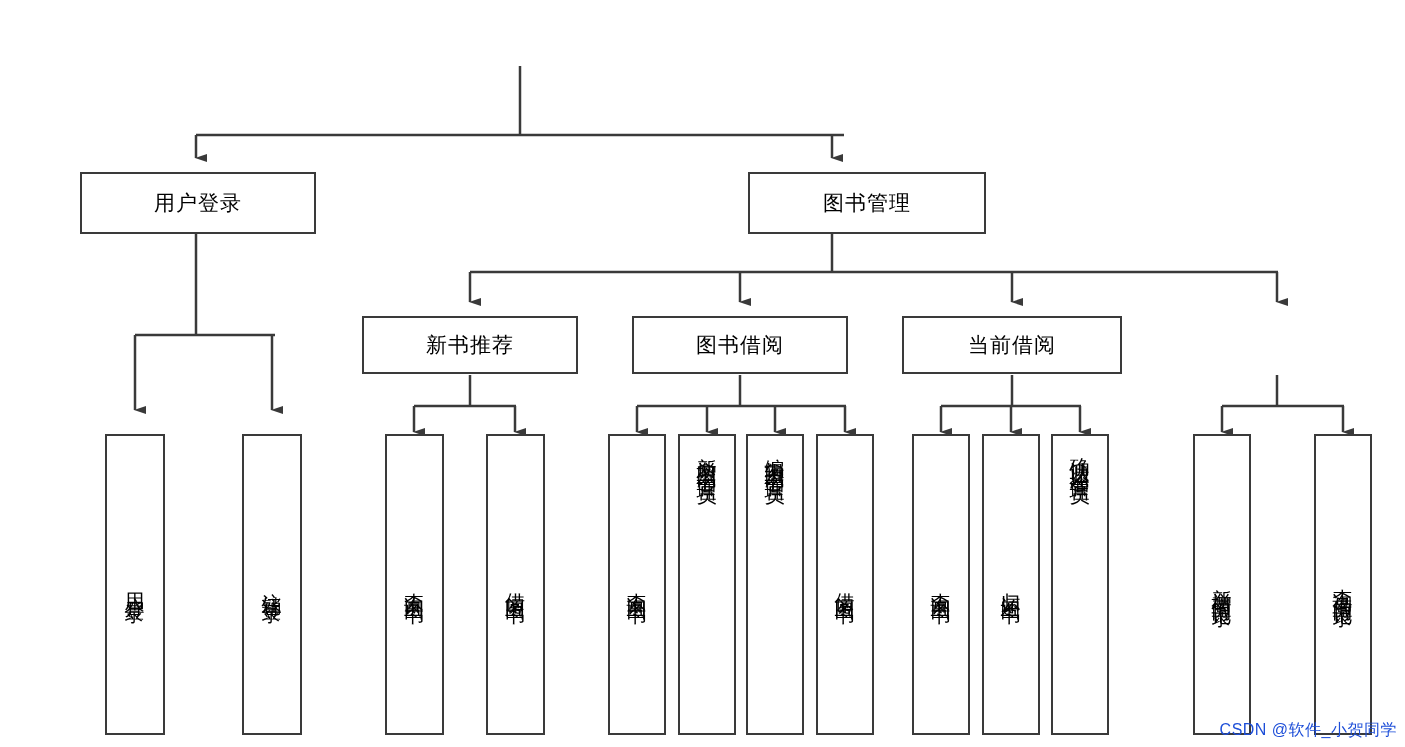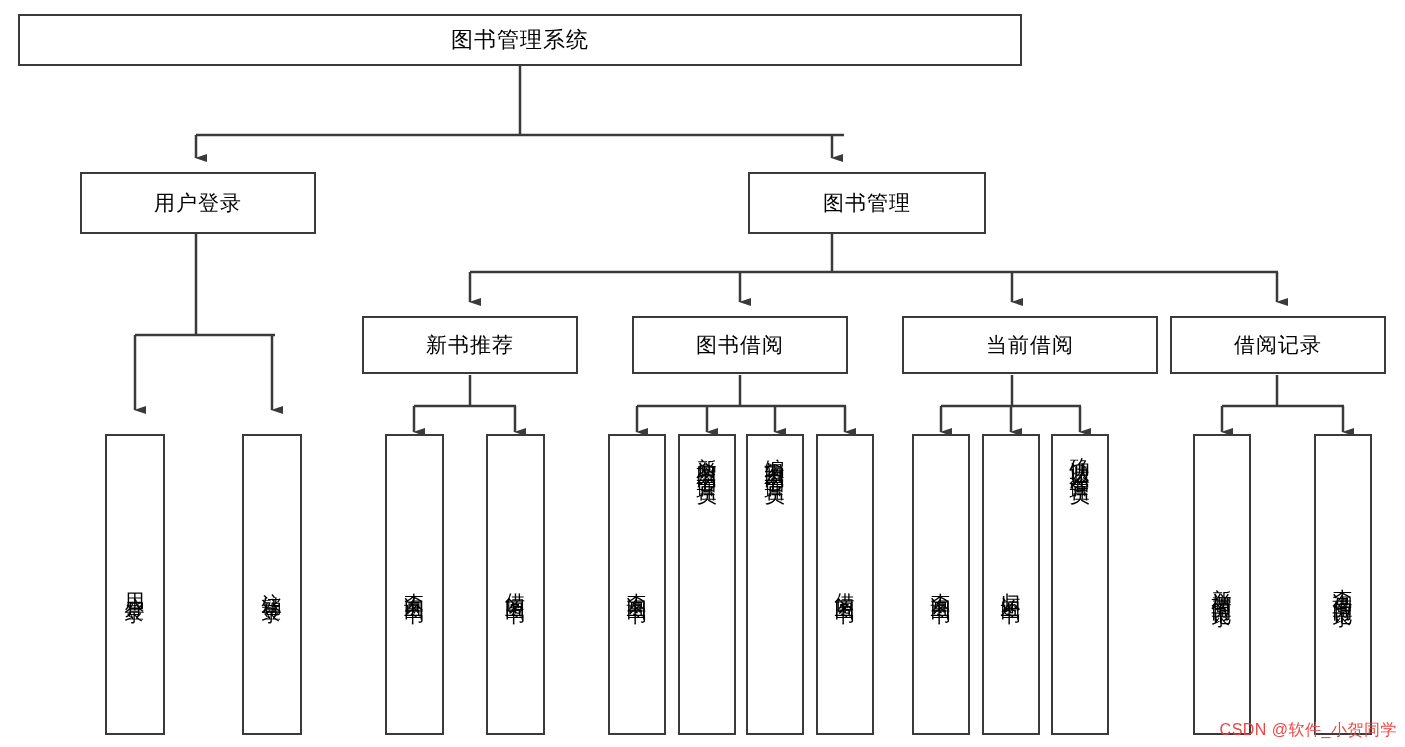--- a/index.html
+++ b/index.html
@@ -60,21 +60,21 @@
     padding-top: 0;
   }
   .root .label {
     font-size: 22px;
   }
   #watermark {
     position: absolute;
     right: 8px;
     bottom: 6px;
     font-size: 16px;
-    color: #ef4444;
+    color: #1d4ed8;
     letter-spacing: 0.5px;
     white-space: nowrap;
     z-index: 3;
   }
 </style>
 </head>
 <body>
 
 <div id="canvas">
 
@@ -121,42 +121,36 @@
       <path d="M1011,406 L1011,432" marker-end="url(#arrow)"></path>
       <path d="M1080,406 L1080,432" marker-end="url(#arrow)"></path>
 
       <path d="M1277,375 L1277,406"></path>
       <path d="M1222,406 L1344,406"></path>
       <path d="M1222,406 L1222,432" marker-end="url(#arrow)"></path>
       <path d="M1343,406 L1343,432" marker-end="url(#arrow)"></path>
     </g>
   </svg>
 
-  <div class="node node-h root" style="left:18px; top:14px; width:1004px; height:52px;">
-    <span class="label">图书管理系统</span>
-  </div>
 
   <div class="node node-h" style="left:80px; top:172px; width:236px; height:62px;">
     <span class="label">用户登录</span>
   </div>
   <div class="node node-h" style="left:748px; top:172px; width:238px; height:62px;">
     <span class="label">图书管理</span>
   </div>
 
   <div class="node node-h" style="left:362px; top:316px; width:216px; height:58px;align-items:center;">
     <span class="label">新书推荐</span>
   </div>
   <div class="node node-h" style="left:632px; top:316px; width:216px; height:58px;">
     <span class="label">图书借阅</span>
   </div>
-  <div class="node node-h" style="left:902px; top:316px; width:256px; height:58px;">
+  <div class="node node-h" style="left:902px; top:316px; width:220px; height:58px;">
     <span class="label">当前借阅</span>
-  </div>
-  <div class="node node-h" style="left:1170px; top:316px; width:216px; height:58px;">
-    <span class="label">借阅记录</span>
   </div>
 
   <div class="node node-v center-text" style="left:105px; top:434px; width:60px; height:301px;">
     <span class="label">用户登录</span>
   </div>
   <div class="node node-v center-text" style="left:242px; top:434px; width:60px; height:301px;">
     <span class="label">注销登录</span>
   </div>
 
   <div class="node node-v center-text" style="left:385px; top:434px; width:59px; height:301px;">

